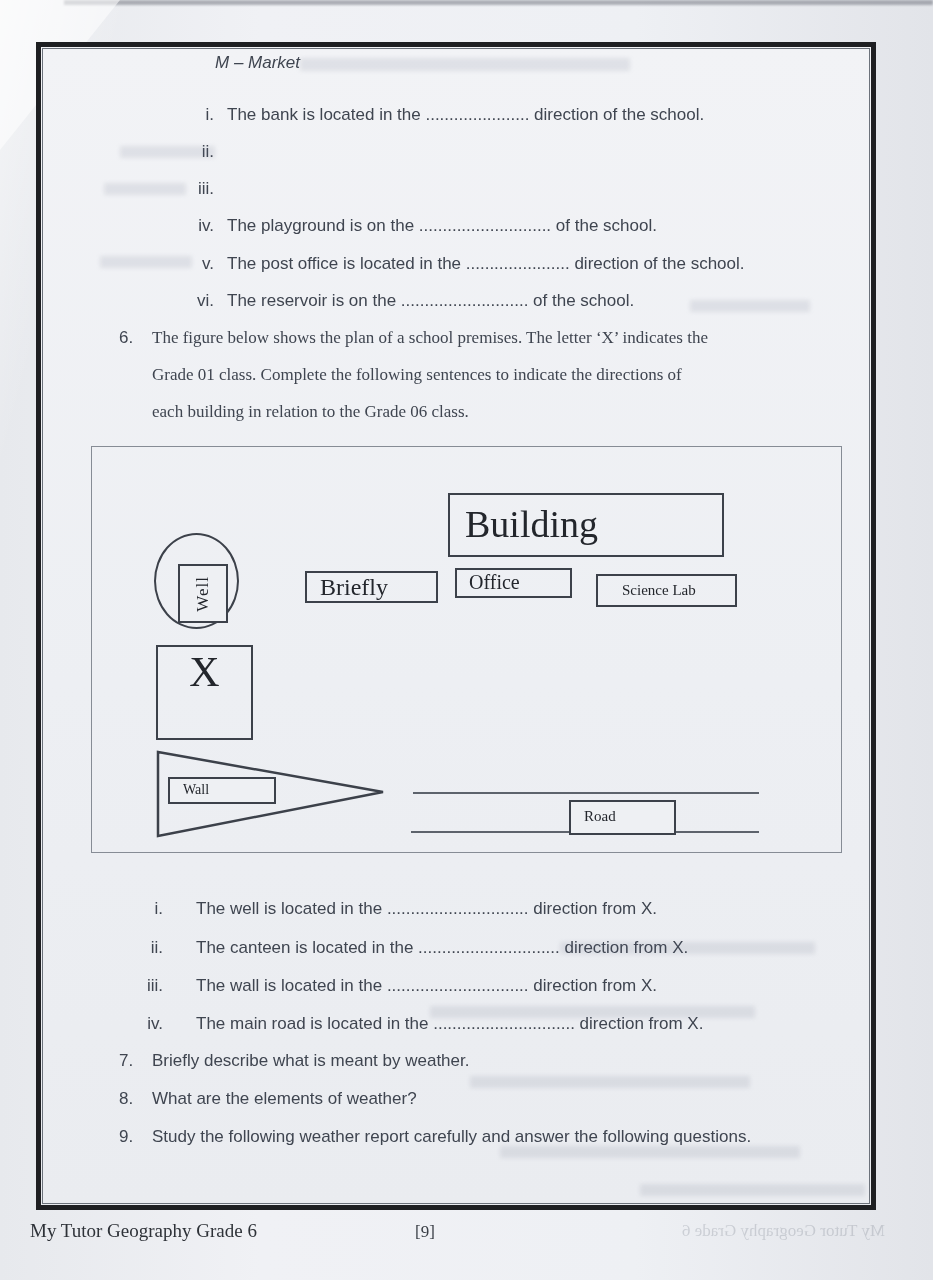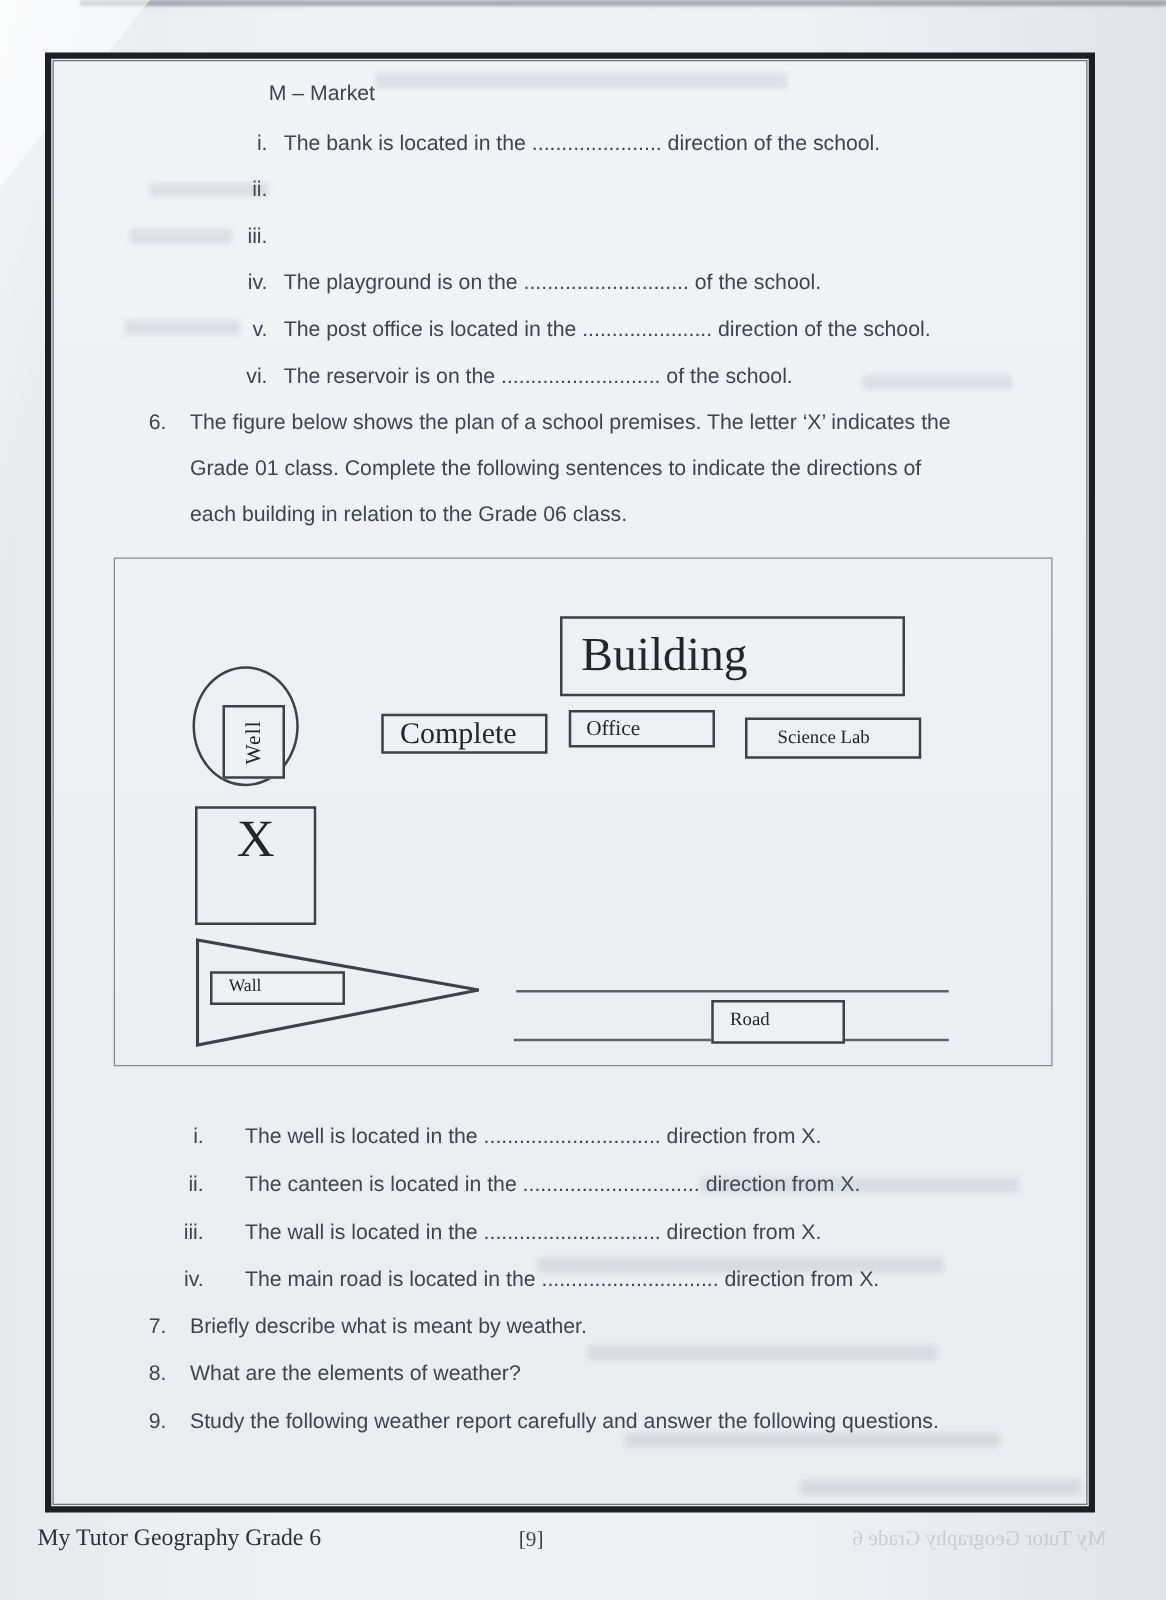--- a/index.html
+++ b/index.html
@@ -23,39 +23,39 @@
   }
   .frame {
     position:absolute; left:36px; top:42px; width:840px; height:1168px;
     box-sizing:border-box; border:5px solid #1e1f22;
     background:linear-gradient(180deg,#f2f3f6 0%, #edeff3 55%, #eaecf0 100%);
   }
   .frame-inner {
     position:absolute; inset:1px; border:1px solid #6c727b; pointer-events:none;
   }
   .row { position:absolute; font-size:17px; line-height:22px; white-space:nowrap; color:#3f4550; }
-  .legend { left:215px; top:64px; }
+  .legend { left:215px; top:52px;font-style:italic; }
   .l1 { left:170px; display:flex; }
   .l1 .num { display:inline-block; width:44px; text-align:right; margin-right:13px; }
   .l2 { left:120px; display:flex; }
   .l2 .num { display:inline-block; width:43px; text-align:right; margin-right:33px; }
   .qn { left:119px; display:flex; }
   .qn .num { display:inline-block; width:22px; text-align:left; margin-right:11px; }
-  .qline { left:152px; }
+  .qline { left:152px;font-family:Liberation Serif, serif; }
 
   
   .fig {
     position:absolute; left:91px; top:446px; width:751px; height:407px;
     box-sizing:border-box; border:1px solid #868c95;
     font-family:"Liberation Serif","DejaVu Serif",serif; color:#23262c;
   }
   .fbox { position:absolute; box-sizing:border-box; border:2px solid #3c414a; }
   .building  { left:356px; top:46px;  width:276px; height:64px; font-size:38px; line-height:58px; padding-left:15px; }
   .canteen   { left:213px; top:124px; width:133px; height:32px; font-size:24px; line-height:29px; padding-left:13px; }
-  .office    { left:363px; top:121px; width:117px; height:30px; font-size:17px; line-height:25px; padding-left:12px; }
+  .office    { left:363px; top:121px; width:117px; height:30px; font-size:20px; line-height:25px; padding-left:12px; }
   .sciencelab{ left:504px; top:127px; width:141px; height:33px; font-size:15px; line-height:29px; padding-left:24px; }
   .well-ellipse { left:62px; top:86px; width:85px; height:96px; border-radius:50%; }
   .well-rect {
     left:86px; top:117px; width:50px; height:59px; background:#eef0f3;
     display:flex; align-items:center; justify-content:center;
   }
   .well-rect span {
     writing-mode:vertical-rl; transform:rotate(180deg);
     font-size:17px; letter-spacing:1px;
   }
@@ -114,21 +114,21 @@
   <div class="row" style="left:119px; top:327px">6.</div>
   <div class="row qline" style="top:327px">The figure below shows the plan of a school premises. The letter ‘X’ indicates the</div>
   <div class="row qline" style="top:364px">Grade 01 class. Complete the following sentences to indicate the directions of</div>
   <div class="row qline" style="top:401px">each building in relation to the Grade 06 class.</div>
 
   <div class="fig">
     <div class="fbox building">
       <span>Building</span>
     </div>
     <div class="fbox canteen">
-      <span>Complete</span>
+      <span>Briefly</span>
     </div>
     <div class="fbox office">
       <span>Office</span>
     </div>
     <div class="fbox sciencelab">
       <span>Science Lab</span>
     </div>
 
     <div class="fbox well-ellipse"></div>
     <div class="fbox well-rect">

